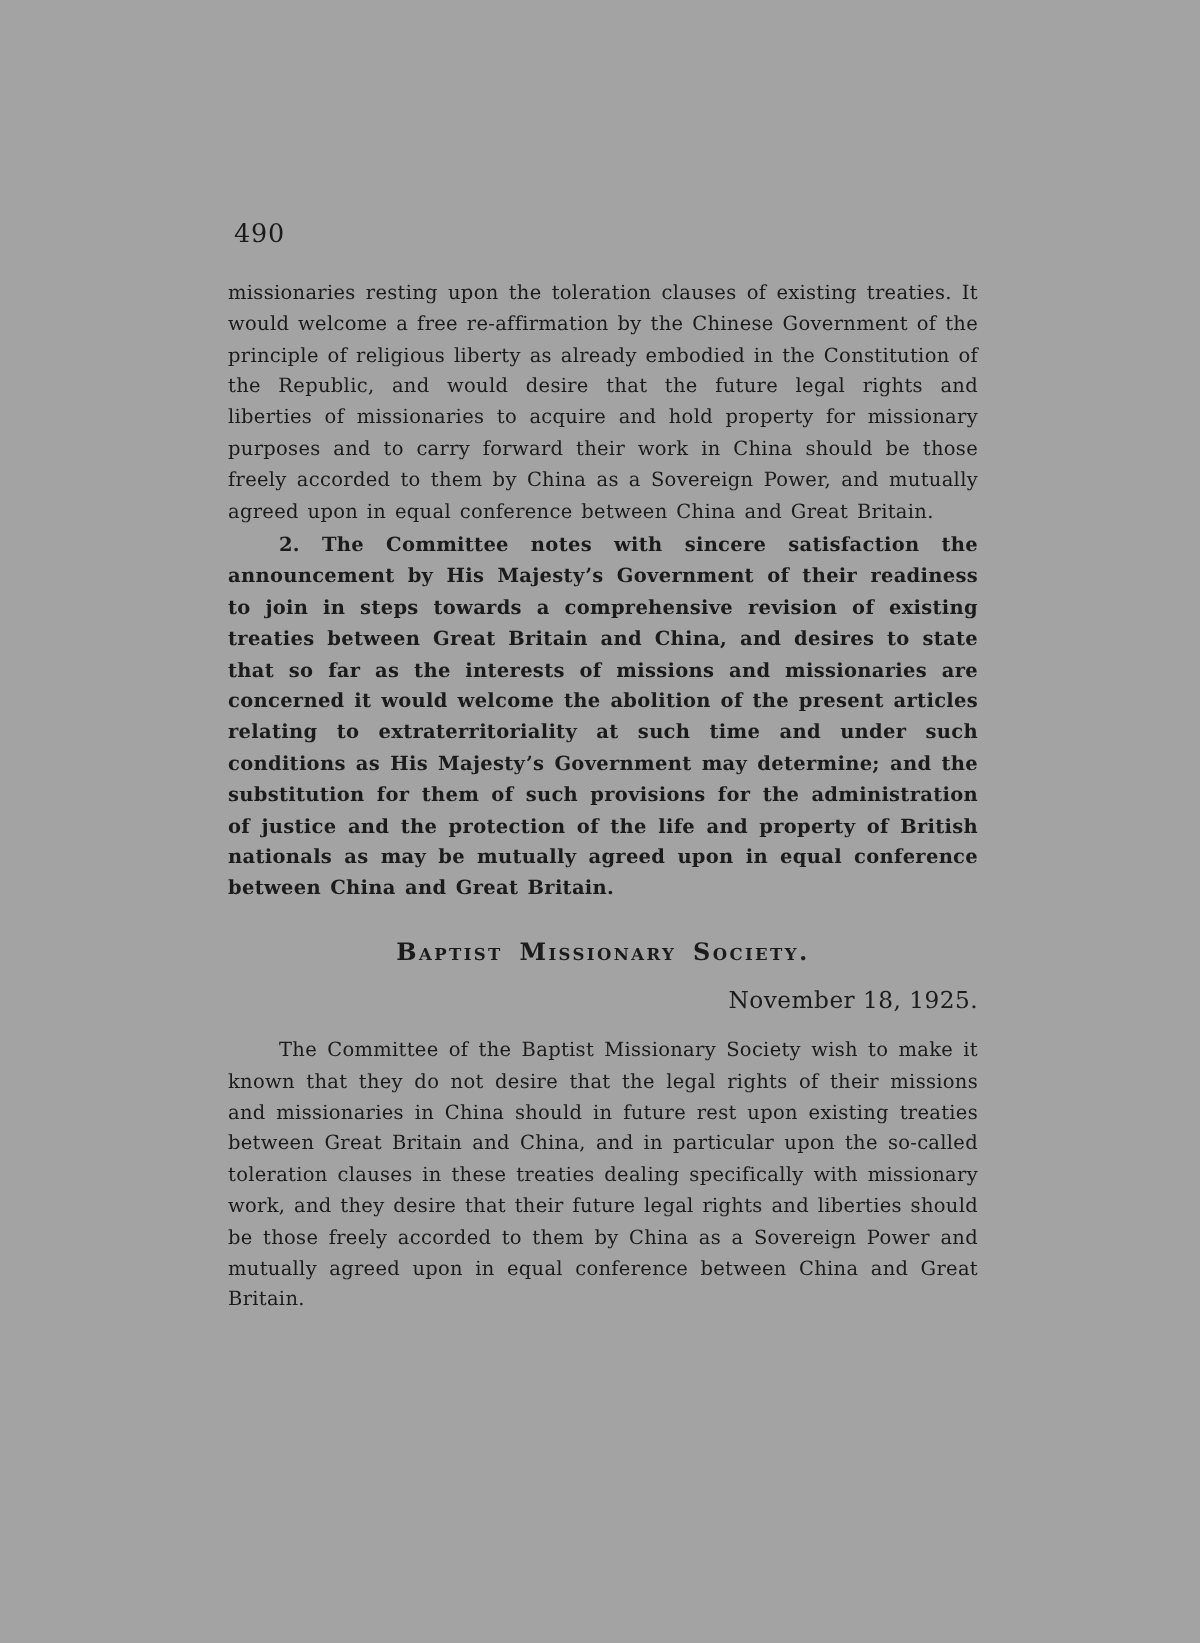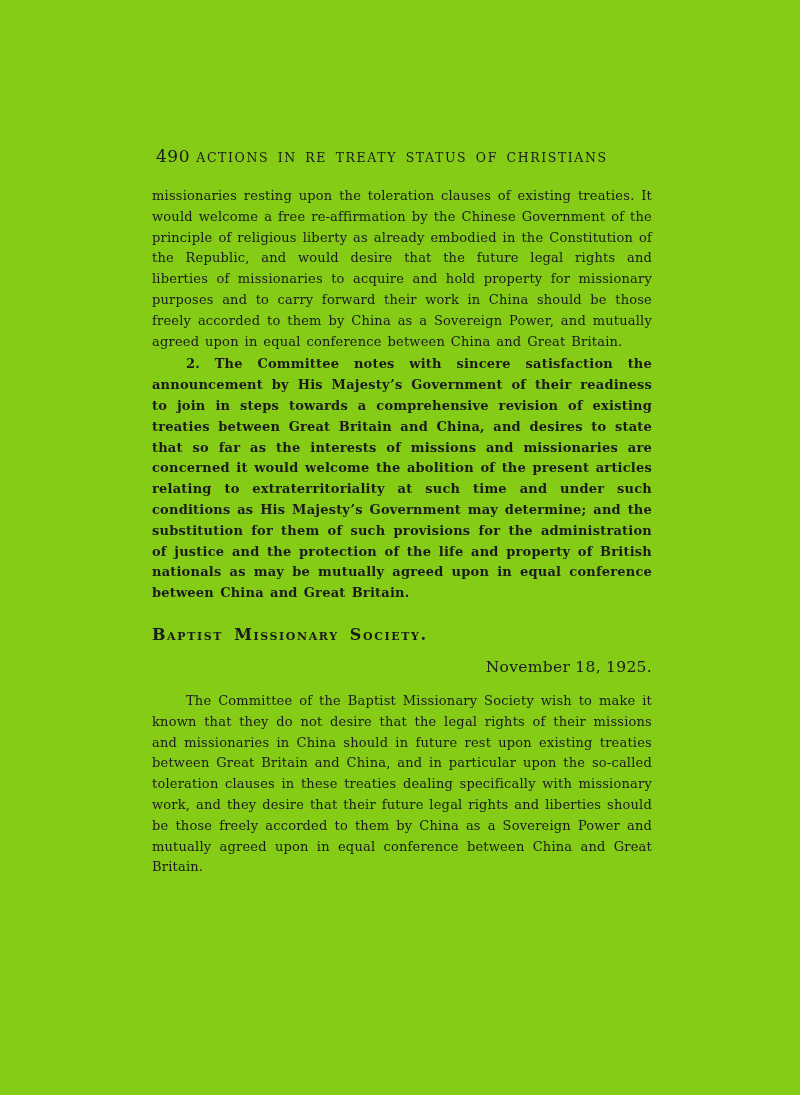--- a/index.html
+++ b/index.html
@@ -4,21 +4,21 @@
 <style>
   html, body {
     margin: 0;
     padding: 0;
     background: #ffffff;
   }
   .page {
     position: relative;
     width: 800px;
     height: 1095px;
-    background: #84cc16;
+    background: #a3a3a3;
     color: #1b1b1b;
     font-family: "DejaVu Serif", "Liberation Serif", serif;
     overflow: hidden;
   }
   .text-block {
     position: absolute;
     left: 152px;
     top: 146px;
     width: 500px;
   }
@@ -48,20 +48,21 @@
     font-size: 13px;
     line-height: 20.8px;
     text-align: justify;
     letter-spacing: 0.2px;
     word-spacing: 1.5px;
   }
   p.indent { text-indent: 34px; }
   p.gap-before { margin-top: 2px; font-weight: bold; }
   .section-heading {
     margin: 21px 0 0 0;
+    text-align: center;
     font-size: 16px;
     font-variant: small-caps;
     letter-spacing: 1.6px;
     word-spacing: 4px;
   }
   .date-line {
     margin: 14px 0 15px 0;
     text-align: right;
     font-size: 15.5px;
     letter-spacing: 0.3px;
@@ -71,21 +72,20 @@
   }
 </style>
 </head>
 <body>
 
 <div class="page">
   <div class="text-block">
 
     <div class="running-header">
       <span class="page-num">490</span>
-      <span class="running-title">ACTIONS IN RE TREATY STATUS OF CHRISTIANS</span>
     </div>
 
     <p class="body-para">missionaries resting upon the toleration clauses of existing treaties. It would welcome a free re-affirmation by the Chinese Government of the principle of religious liberty as already embodied in the Constitution of the Republic, and would desire that the future legal rights and liberties of missionaries to acquire and hold property for missionary purposes and to carry forward their work in China should be those freely accorded to them by China as a Sovereign Power, and mutually agreed upon in equal conference between China and Great Britain.</p>
 
     <p class="body-para indent gap-before">2. The Committee notes with sincere satisfaction the announcement by His Majesty’s Government of their readiness to join in steps towards a comprehensive revision of existing treaties between Great Britain and China, and desires to state that so far as the interests of missions and missionaries are concerned it would welcome the abolition of the present articles relating to extraterritoriality at such time and under such conditions as His Majesty’s Government may determine; and the substitution for them of such provisions for the administration of justice and the protection of the life and property of British nationals as may be mutually agreed upon in equal conference between China and Great Britain.</p>
 
     <h2 class="section-heading">Baptist Missionary Society.</h2>
 
     <p class="date-line">November 18, 1925.</p>
 

